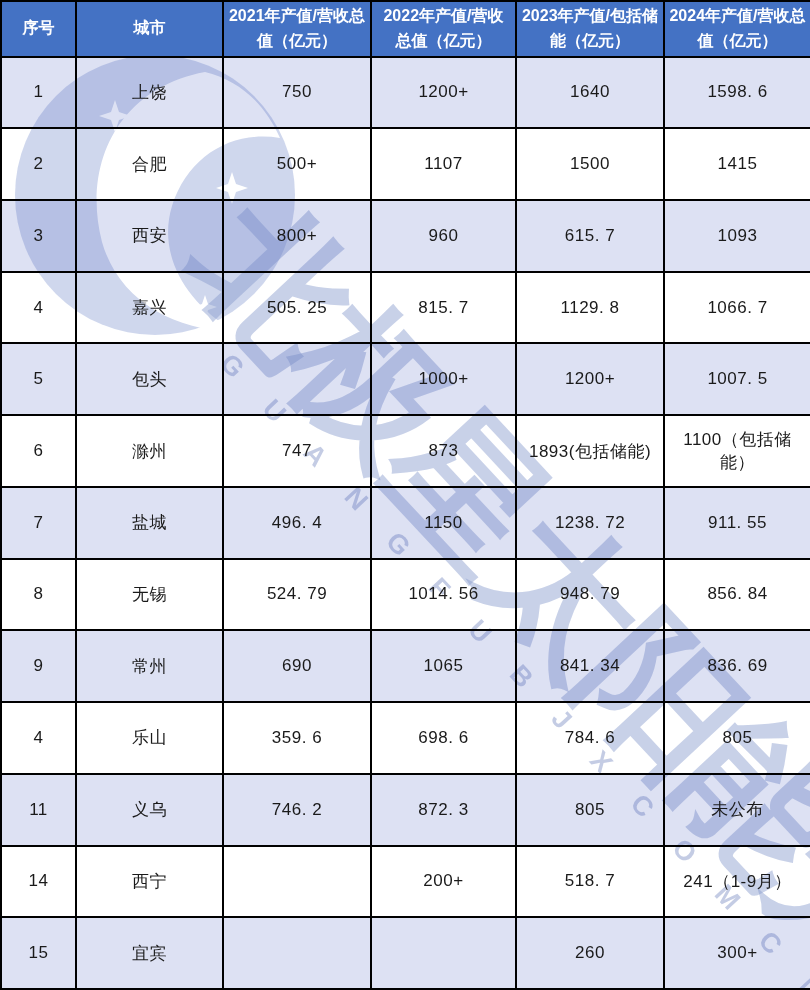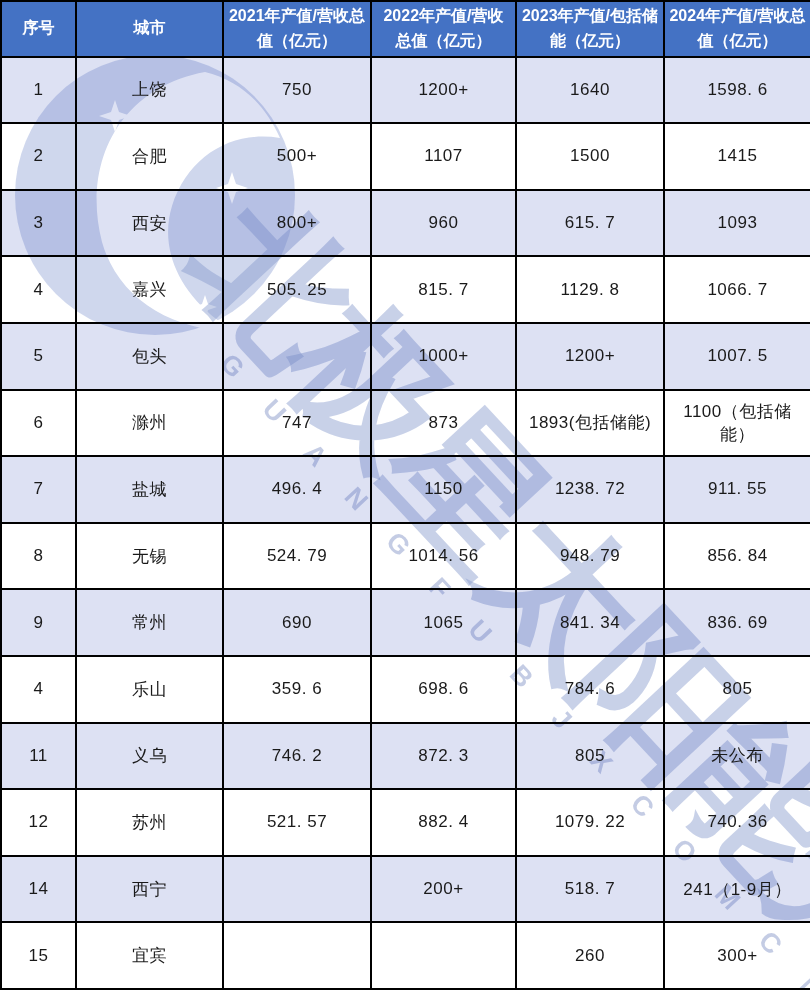--- a/index.html
+++ b/index.html
@@ -165,28 +165,20 @@
       </tr>
       <tr>
         <td>11</td>
         <td>义乌</td>
         <td>746. 2</td>
         <td>872. 3</td>
         <td>805</td>
         <td>未公布</td>
       </tr>
       <tr>
-        <td>12</td>
-        <td>苏州</td>
-        <td>521. 57</td>
-        <td>882. 4</td>
-        <td>1079. 22</td>
-        <td>740. 36</td>
-      </tr>
-      <tr>
         <td>14</td>
         <td>西宁</td>
         <td></td>
         <td>200+</td>
         <td>518. 7</td>
         <td>241（1-9月）</td>
       </tr>
       <tr>
         <td>15</td>
         <td>宜宾</td>

